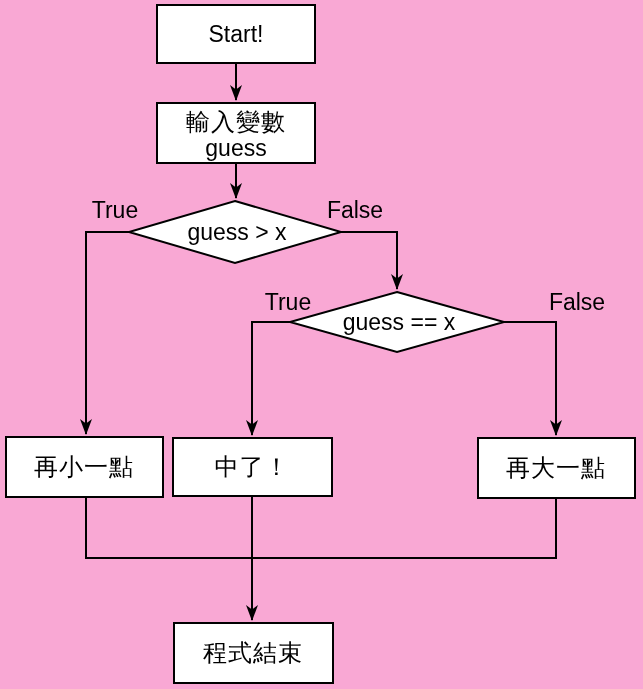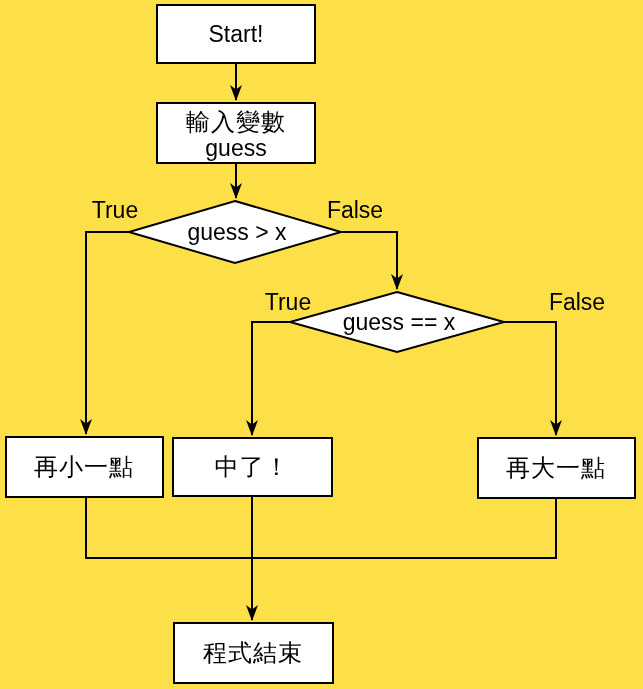--- a/index.html
+++ b/index.html
@@ -8,21 +8,21 @@
     background: #ffffff;
     width: 643px;
     height: 689px;
     overflow: hidden;
     font-family: "Liberation Sans", "DejaVu Sans", sans-serif;
   }
   .canvas-wrap {
     position: relative;
     width: 643px;
     height: 689px;
-    background: #fde047;
+    background: #f9a8d4;
   }
   svg { display: block; }
   .node-shape {
     fill: #ffffff;
     stroke: #000000;
     stroke-width: 2;
   }
   .edge {
     fill: none;
     stroke: #000000;

